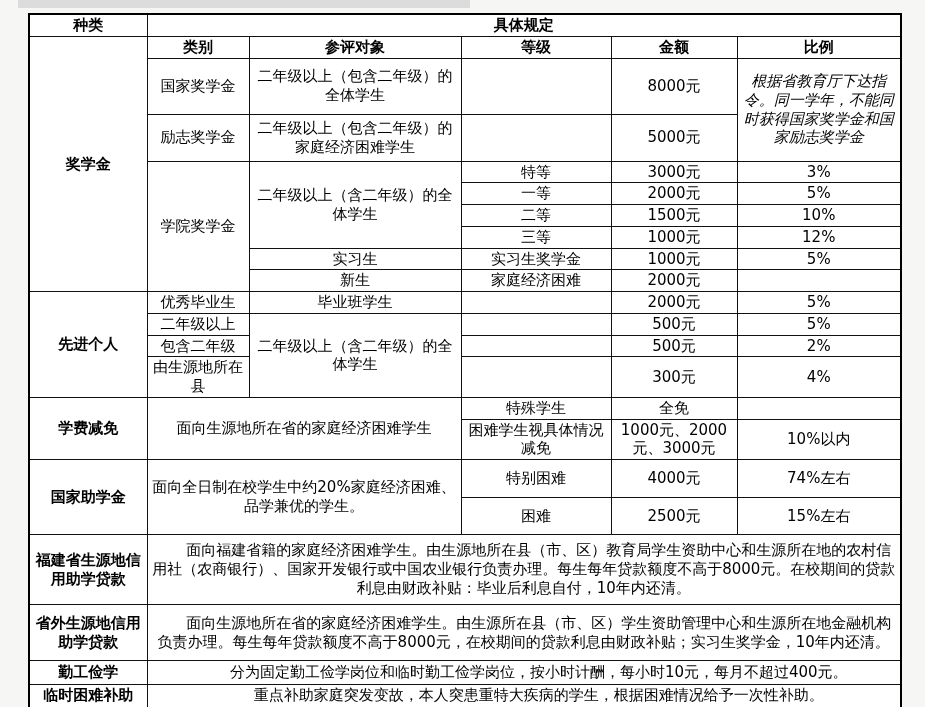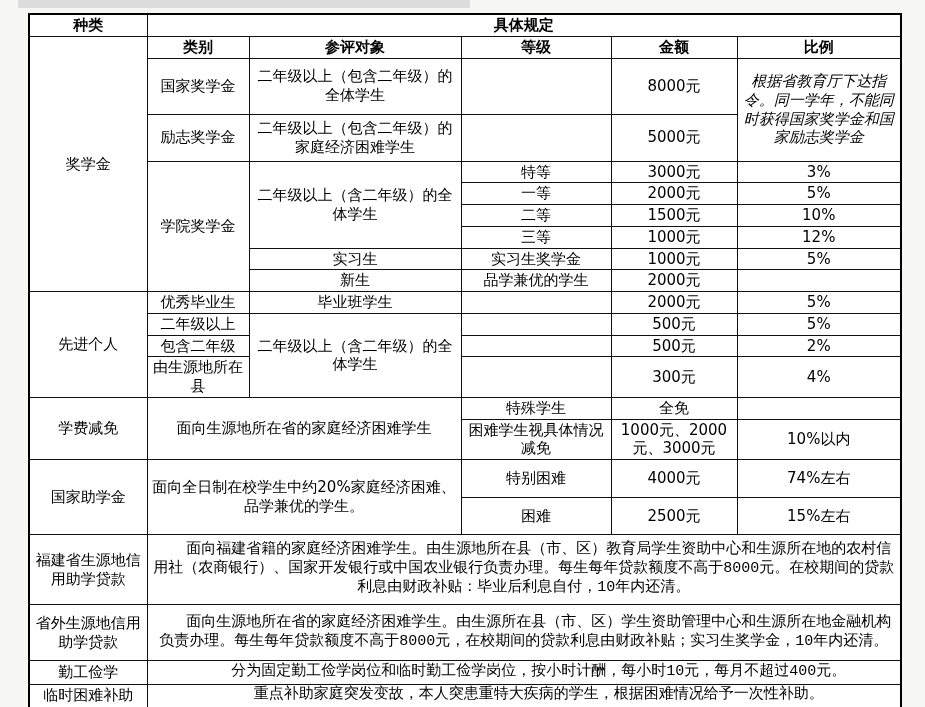--- a/index.html
+++ b/index.html
@@ -27,22 +27,22 @@
     border: 1px solid #111;
     text-align: center;
     vertical-align: middle;
     font-size: 15px;
     line-height: 1.25;
     padding: 1px 3px;
     overflow: hidden;
     word-break: break-all;
   }
   td.hb { font-weight: bold; }           
-  td.rowlabel { font-weight: normal; }     
-  td.ltext { text-align: left; text-indent: 2em; padding-left: 5px; padding-right: 5px; font-family: Liberation Mono, monospace; }
+  td.rowlabel { font-weight: bold; }     
+  td.ltext { text-align: left; text-indent: 2em; padding-left: 5px; padding-right: 5px; }
   td.note { text-align: center; padding-left: 4px; padding-right: 4px; font-style: italic; }
 </style>
 </head>
 <body>
 
 <div class="stage">
   <div class="top-strip"></div>
 
   <table class="aid">
     <colgroup>
@@ -109,21 +109,21 @@
 
     <tr style="height:19px">
       <td>实习生</td>
       <td>实习生奖学金</td>
       <td>1000元</td>
       <td>5%</td>
     </tr>
 
     <tr style="height:19px">
       <td>新生</td>
-      <td>品学兼优的学生</td>
+      <td>家庭经济困难</td>
       <td>2000元</td>
       <td></td>
     </tr>
 
     <tr style="height:19px">
       <td class="rowlabel" rowspan="4">先进个人</td>
       <td>优秀毕业生</td>
       <td>毕业班学生</td>
       <td></td>
       <td>2000元</td>

